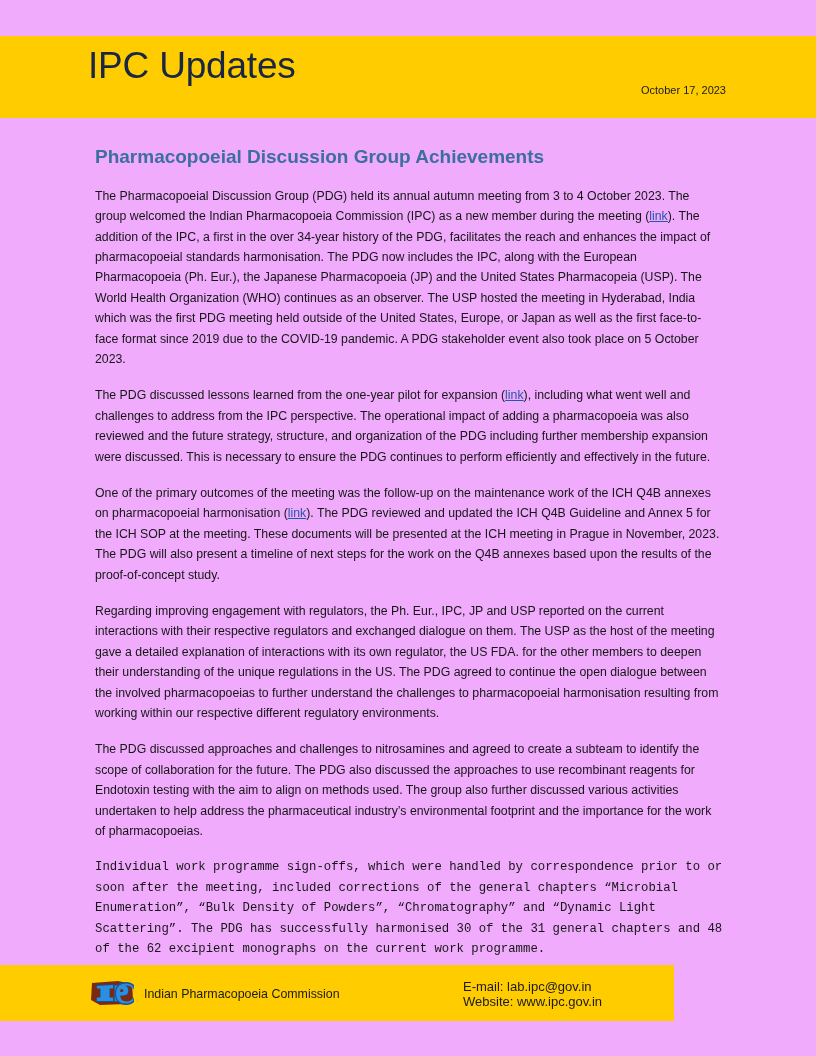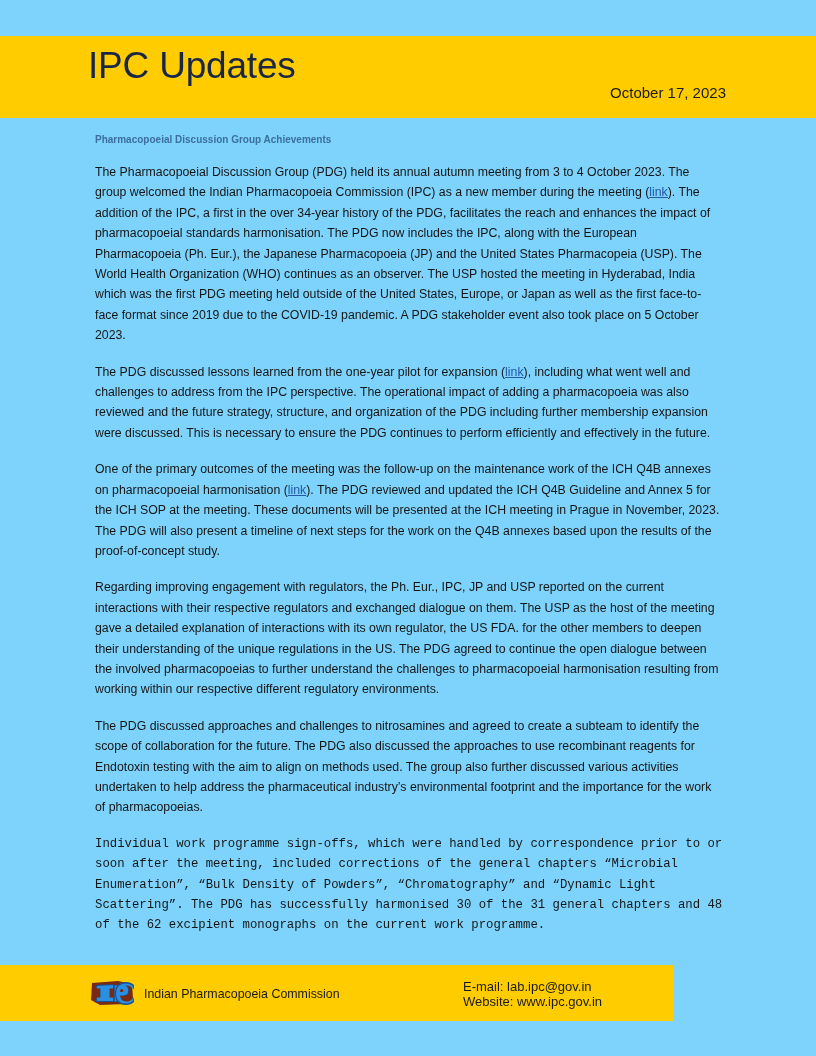--- a/index.html
+++ b/index.html
@@ -13,21 +13,21 @@
     font-family: "Liberation Sans", sans-serif;
     color: #111111;
     overflow: hidden;
     position: relative;
   }
 
   .page {
     position: relative;
     width: 816px;
     height: 1056px;
-    background: #7dd3fc;
+    background: #f0abfc;
   }
 
   
   .header-band {
     position: absolute;
     left: 0;
     top: 36px;
     width: 816px;
     height: 82px;
     background: #ffcc00;
@@ -45,38 +45,38 @@
     font-weight: 400;
     letter-spacing: -0.2px;
     color: #1a2744;
     line-height: 1.1;
     white-space: nowrap;
   }
   .header-date {
     position: absolute;
     right: 90px;
     top: 48px;
-    font-size: 15px;
+    font-size: 11px;
     font-weight: 400;
     color: #1b1b1b;
     white-space: nowrap;
   }
 
   
   .content {
     position: absolute;
     left: 95px;
     top: 133px;
     width: 628px;
   }
   .section-heading {
-    font-size: 10px;
+    font-size: 19px;
     font-weight: bold;
     color: #3c6e9f;
-    margin: 0 0 11px 0;
+    margin: 12px 0 11px 0;
     line-height: 1.3;
   }
   .para {
     font-size: 12.3px;
     line-height: 20.4px;
     color: #161616;
     margin: 16px 0 13px 0;
     text-align: left;
     hyphens: none;
   }

